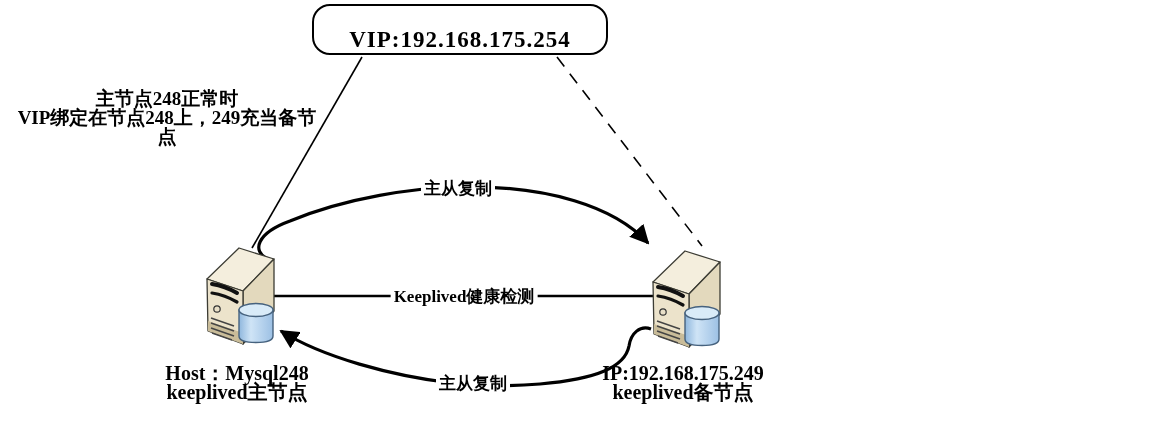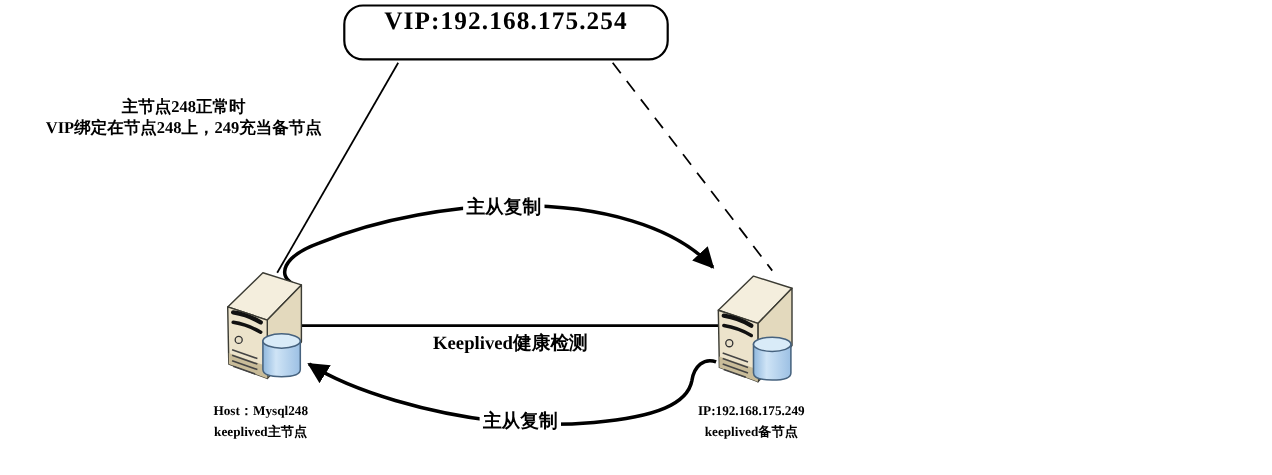--- a/index.html
+++ b/index.html
@@ -6,35 +6,35 @@
   .canvas{
     position:relative;width:1156px;height:432px;background:#ffffff;
     font-family:"Liberation Serif","DejaVu Serif",serif;
     font-weight:bold;color:#000;overflow:hidden;
   }
   .abs{position:absolute;}
   #svg-layer{left:0;top:0;}
   .vip-box{
     left:312px;top:4px;width:292px;height:47px;
     border:2px solid #000;border-radius:18px;background:#fff;
-    display:flex;align-items:flex-start;justify-content:center;
+    display:flex;align-items:flex-end;justify-content:center;
     font-size:23px;letter-spacing:1px;white-space:nowrap;z-index:2;
   }
-  .note{text-align:center;font-size:15px;line-height:19px;z-index:2;}
+  .note{text-align:center;font-size:19px;line-height:19px;z-index:2;}
   .note-left{left:12px;top:89px;width:310px;}
   .note-right{left:652px;top:83px;width:476px;}
-  .hostinfo{text-align:center;font-size:12px;line-height:19px;z-index:2;}
+  .hostinfo{text-align:center;font-size:20px;line-height:19px;z-index:2;}
   .host-left{left:117px;top:364px;width:240px;}
   .host-right{left:563px;top:364px;width:240px;}
   .linklabel{
     transform:translate(-50%,-50%);background:#fff;padding:0 3px;
     font-size:17px;white-space:nowrap;z-index:3;
   }
   .lbl-top{left:458px;top:188px;}
-  .lbl-mid{left:464px;top:312px;}
+  .lbl-mid{left:464px;top:296px;}
   .lbl-bot{left:473px;top:383px;}
   .server{z-index:1;}
 </style>
 </head>
 <body>
 
 <div class="canvas">
 
   <svg id="svg-layer" class="abs" width="1156" height="432" viewBox="0 0 1156 432">
     <defs>

